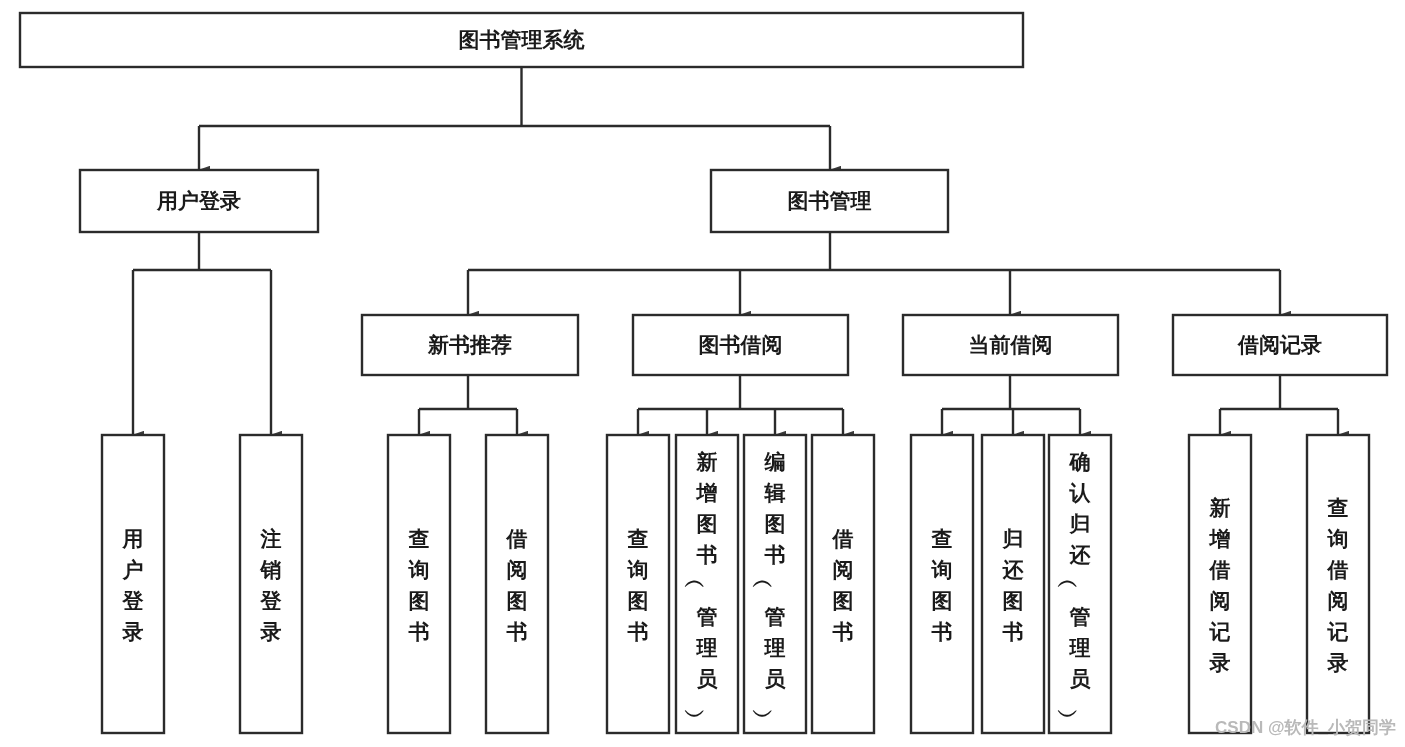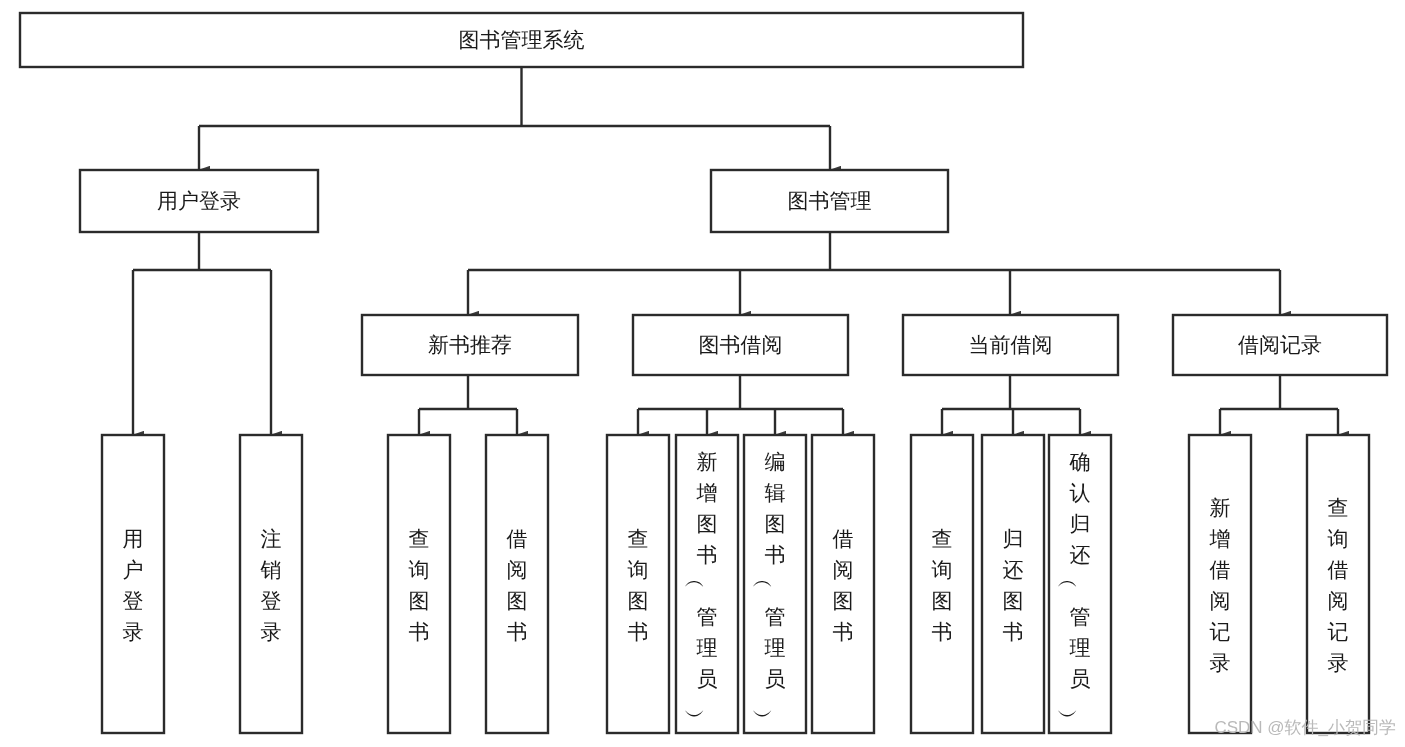--- a/index.html
+++ b/index.html
@@ -11,20 +11,21 @@
     width: 1405px;
     height: 747px;
     font-family: "Liberation Sans", "DejaVu Sans", sans-serif;
     overflow: hidden;
   }
   #diagram-root {
     position: relative;
     width: 1405px;
     height: 747px;
     background: #ffffff;
+    font-weight: bold;
   }
   svg.diagram-canvas {
     position: absolute;
     left: 0;
     top: 0;
     width: 1405px;
     height: 747px;
     display: block;
   }
   .node-box {

